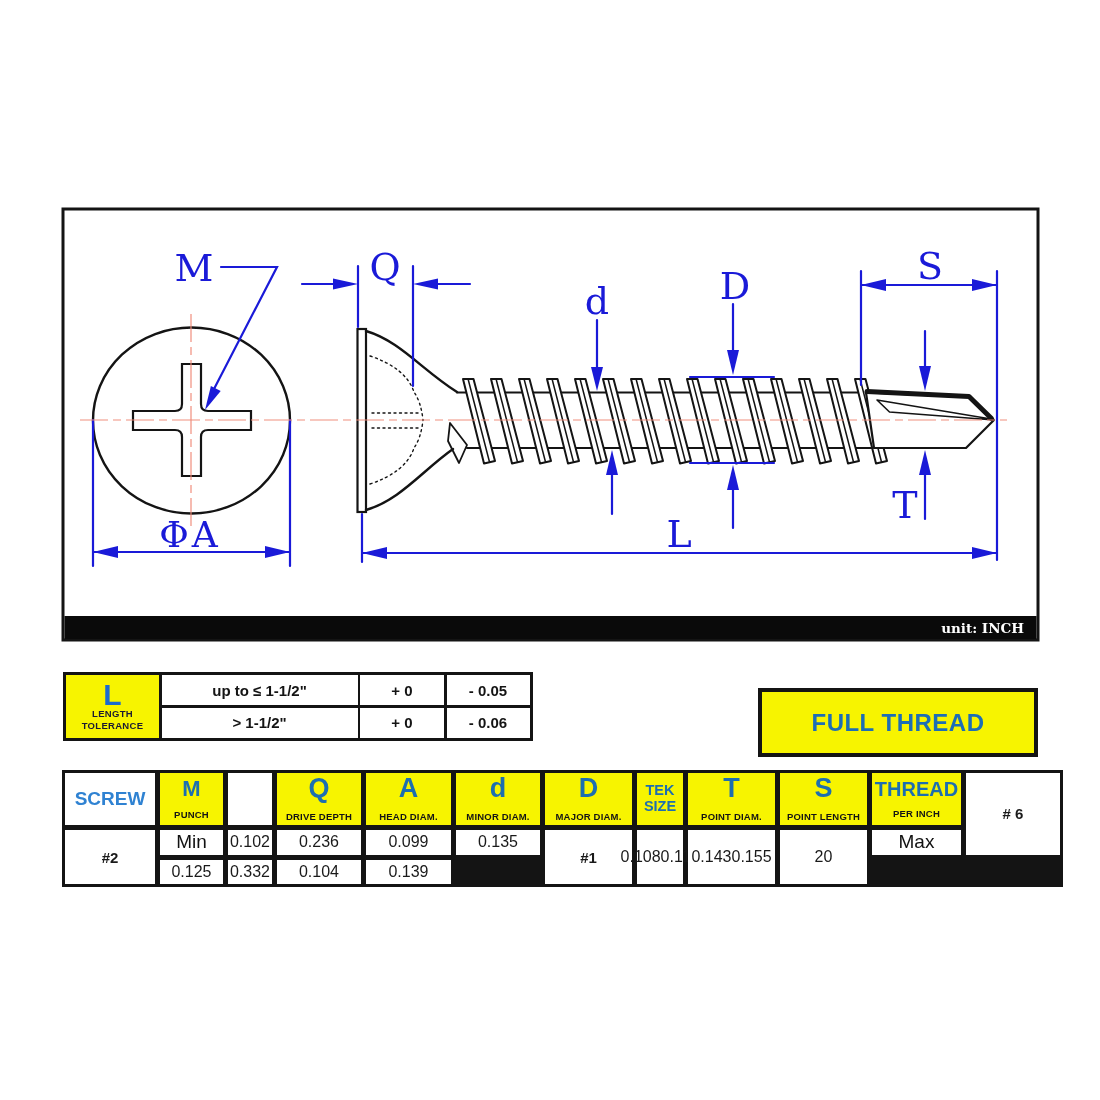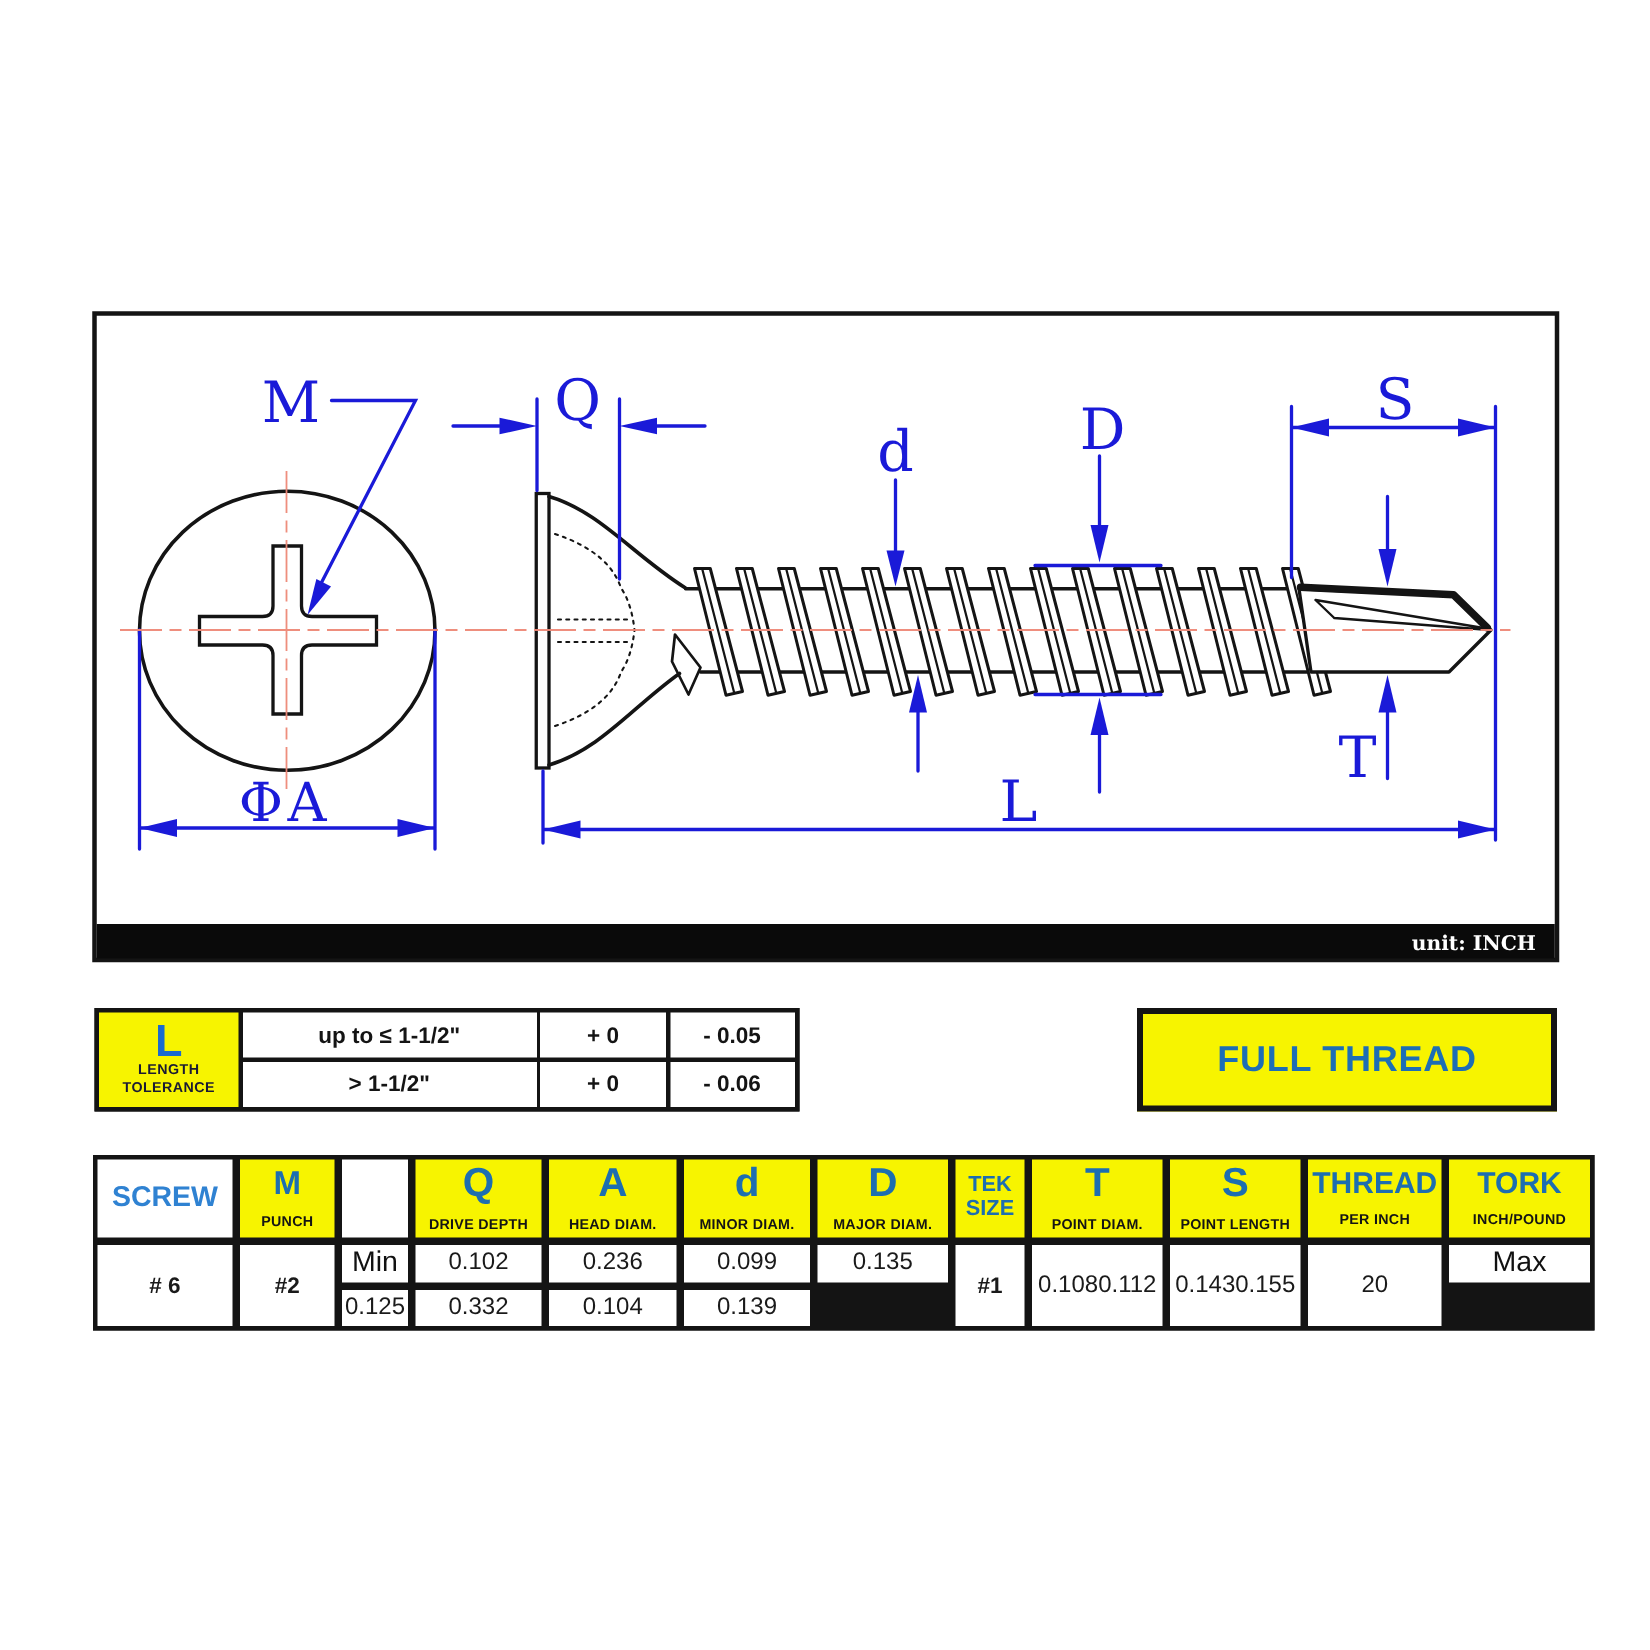--- a/index.html
+++ b/index.html
@@ -11,21 +11,21 @@
   .tol-table{position:absolute;left:63px;top:672px;display:grid;
     grid-template-columns:93px 196px 84px 83px;grid-template-rows:30px 30px;
     gap:2.5px;background:#141414;border:3px solid #141414;}
   .tol-cell{background:#fff;display:flex;align-items:center;justify-content:center;
     font-size:15px;font-weight:bold;color:#141414;}
   .tol-sym{grid-row:1/3;background:#f7f400;flex-direction:column;line-height:1;}
   .tol-sym .big{font-size:30px;font-weight:bold;color:#1a6ad0;line-height:0.9;}
   .tol-sym .small{font-size:9.5px;font-weight:bold;color:#1a1a33;letter-spacing:0.3px;line-height:1.25;}
 
   
-  .full-thread{position:absolute;left:758px;top:672px;width:272px;height:61px;
+  .full-thread{position:absolute;left:758px;top:688px;width:272px;height:61px;
     background:#f7f400;border:4px solid #141414;display:flex;align-items:center;justify-content:center;
     font-size:24px;font-weight:bold;color:#1d6eb5;letter-spacing:0.5px;}
 
   
   .spec-table{position:absolute;left:62px;top:770px;display:grid;
     grid-template-columns:90px 63px 44px 84px 85px 84px 87px 46px 87px 87px 89px 94px;
     grid-template-rows:52px 24.5px 24.5px;
     gap:5px;background:#141414;border:3px solid #141414;text-align:right;}
   .cell{background:#fff;display:flex;align-items:center;justify-content:center;
     color:#1a1a1a;font-size:16px;}
@@ -227,24 +227,20 @@
       <span class="sub">POINT DIAM.</span>
     </div>
     <div class="cell hdr">
       <span class="sym">S</span>
       <span class="sub">POINT LENGTH</span>
     </div>
     <div class="cell hdr">
       <span class="sym thread">THREAD</span>
       <span class="sub">PER INCH</span>
     </div>
-    <div class="cell hdr">
-      <span class="sym thread">TORK</span>
-      <span class="sub">INCH/POUND</span>
-    </div>
 
     <div class="cell valbold span2"># 6</div>
     <div class="cell valbold span2">#2</div>
     <div class="cell minmax">Min</div>
     <div class="cell val">0.102</div>
     <div class="cell val">0.236</div>
     <div class="cell val">0.099</div>
     <div class="cell val">0.135</div>
     <div class="cell valbold span2">#1</div>
     <div class="cell val twoline span2">

